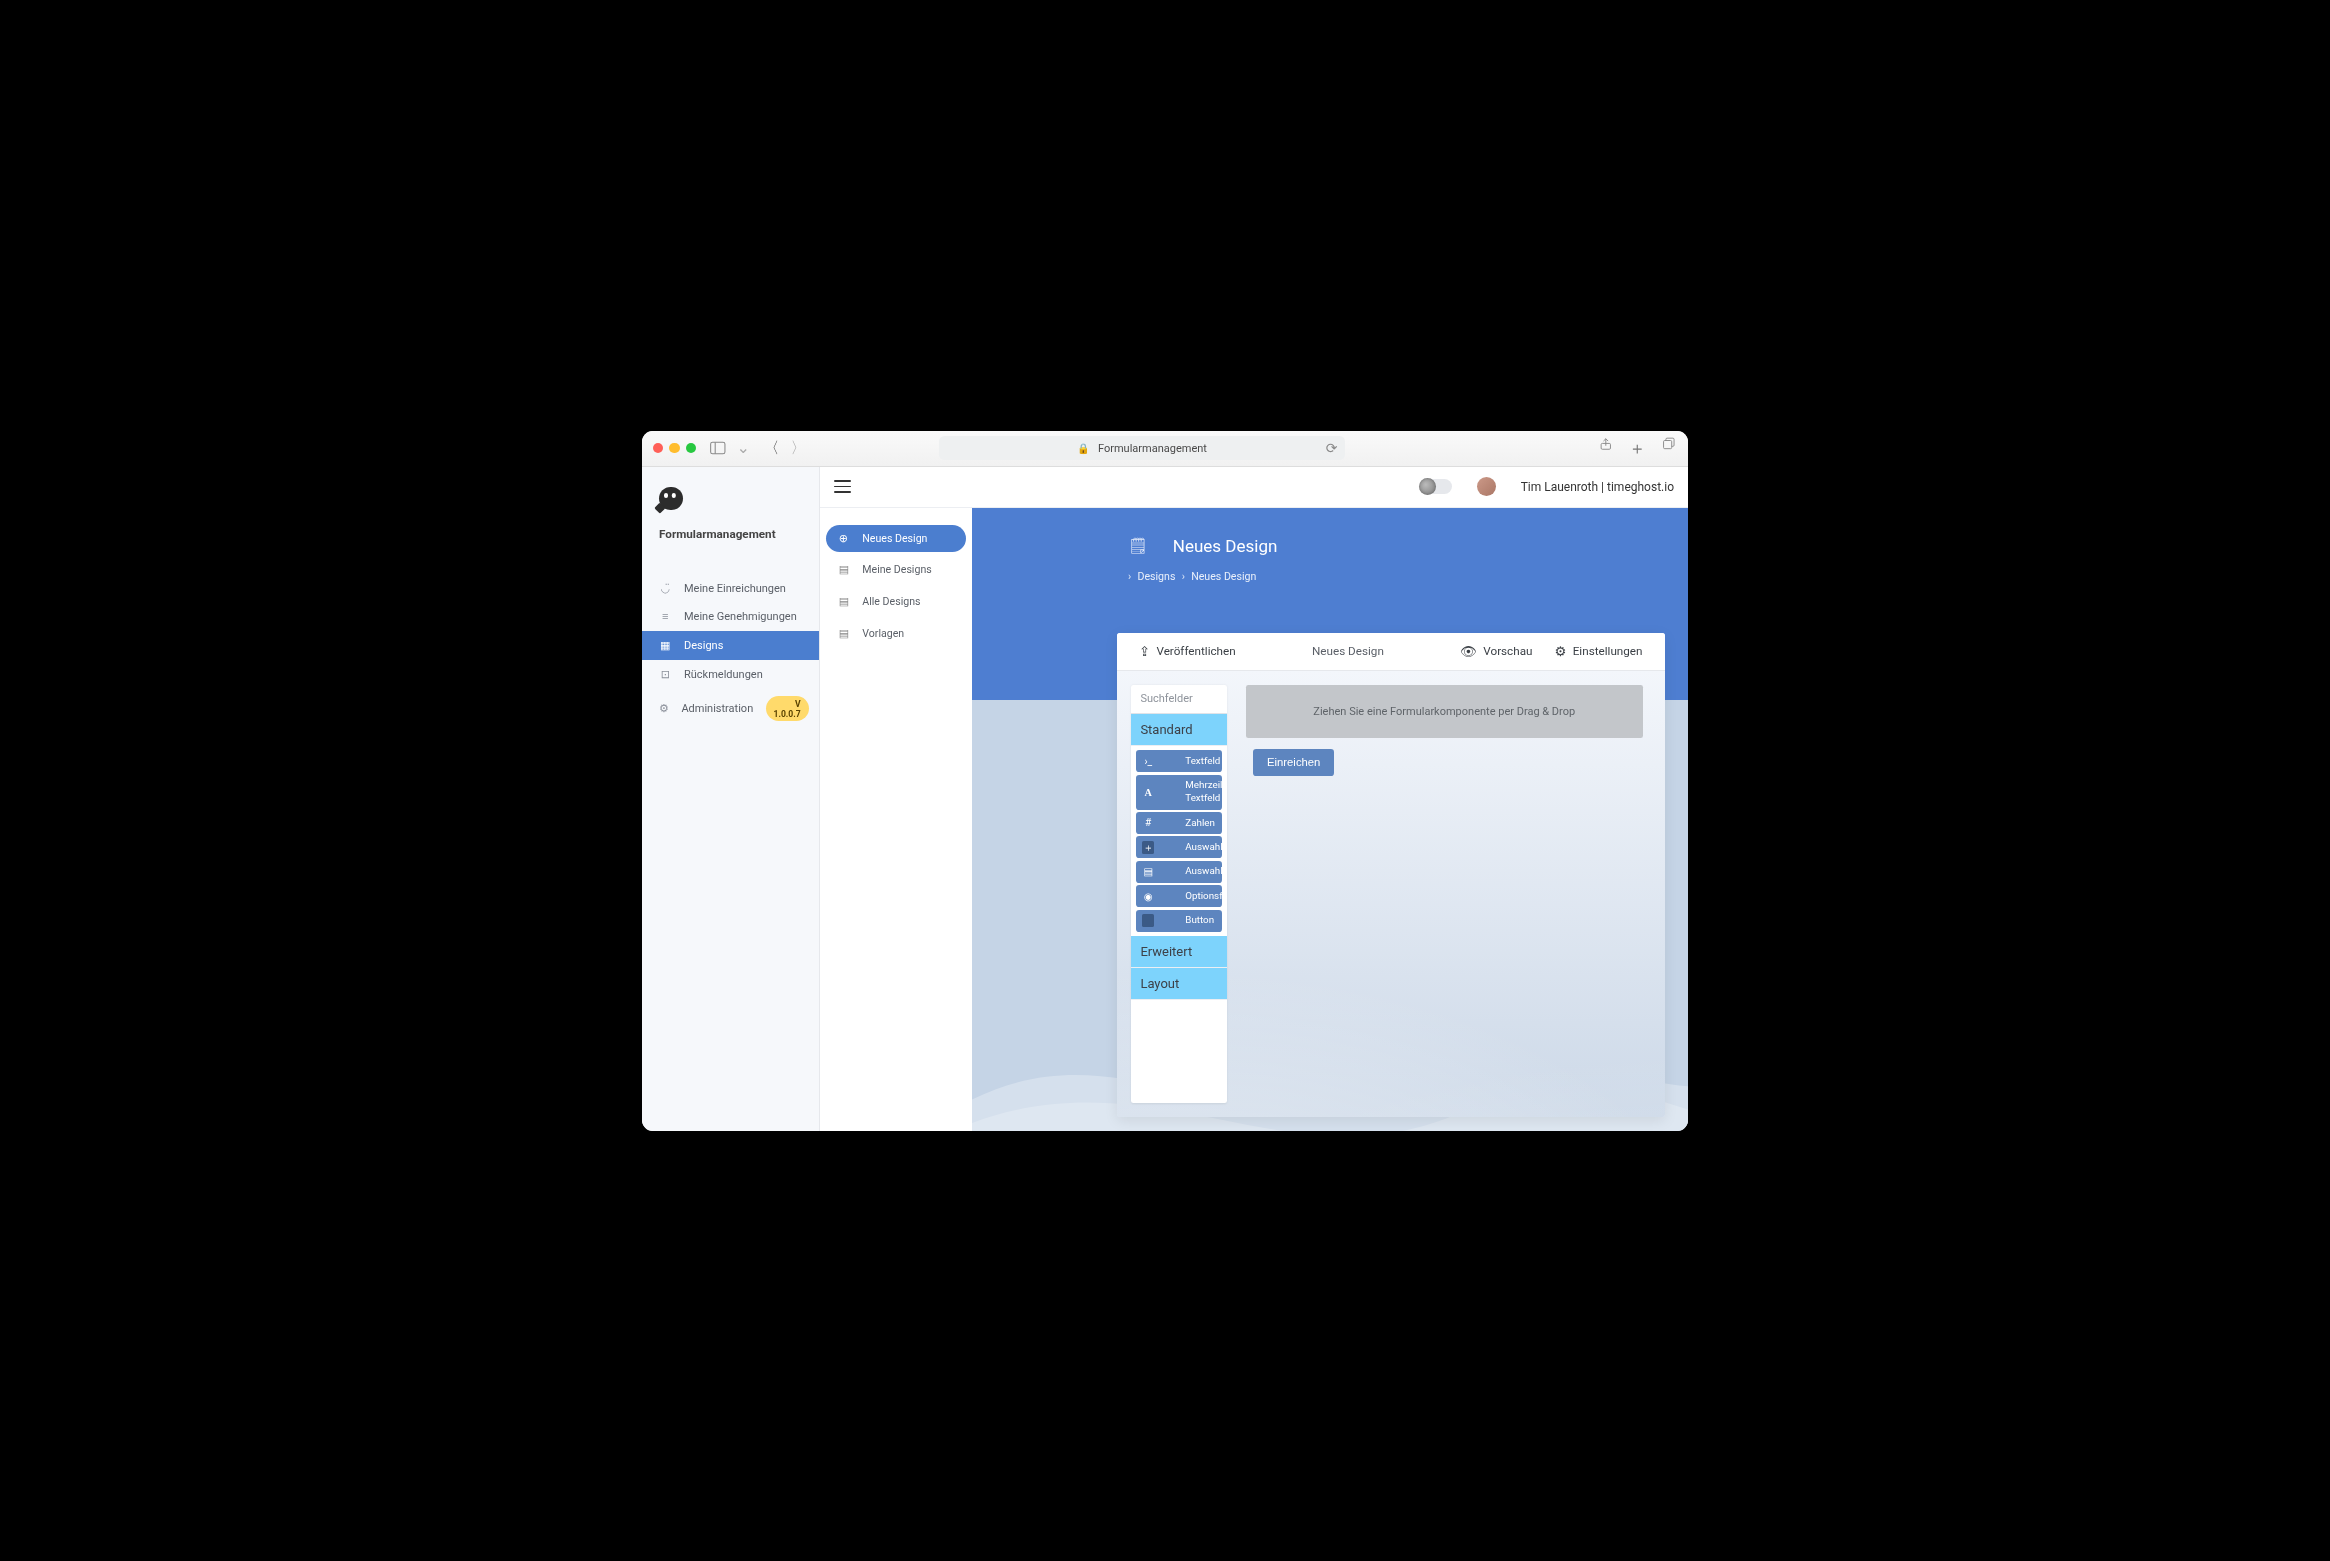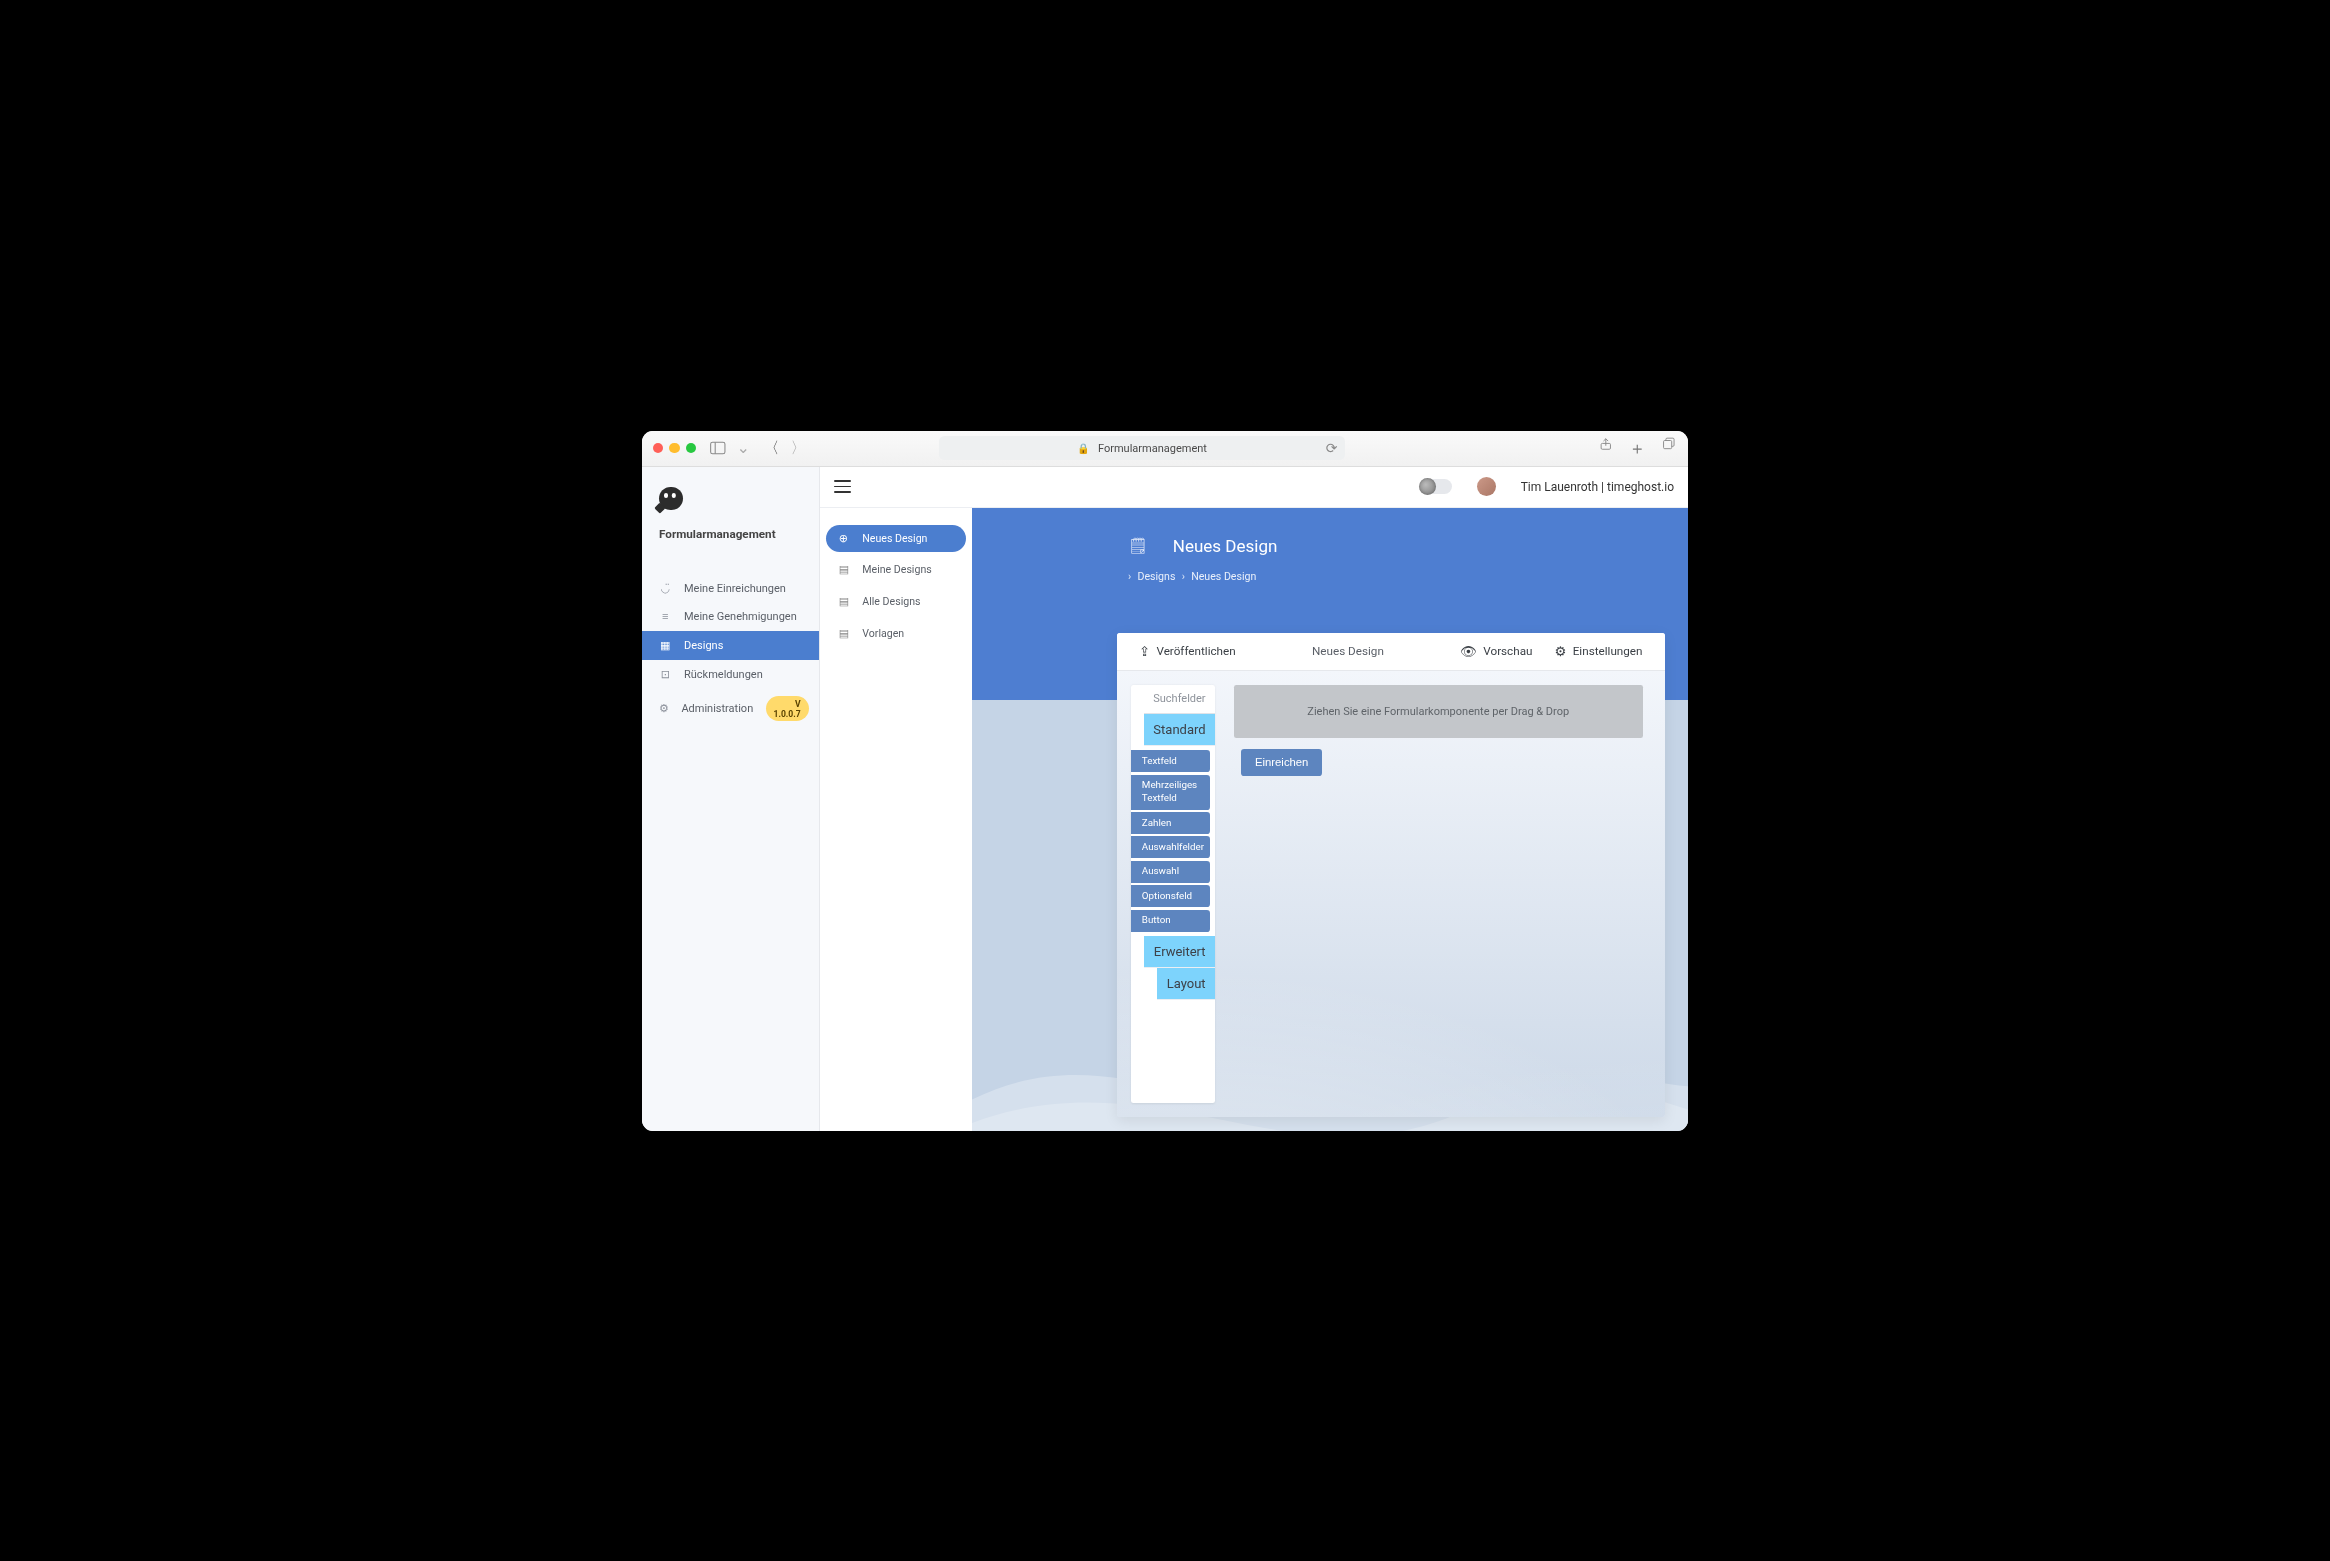--- a/index.html
+++ b/index.html
@@ -169,23 +169,23 @@
   .cardbody{
     flex:1;display:flex;gap:11px;padding:14px;
     background:
       radial-gradient(ellipse 938px 547px at 10% 140%, rgba(255,255,255,.6), transparent 60%),
       radial-gradient(ellipse 1251px 704px at 110% 180%, rgba(255,255,255,.55), transparent 60%),
       linear-gradient(#f3f6fb,#cdd9e8);
   }
 
   
   .palette{
-    width:84px;background:#fff;border-radius:2.3px;
+    width:96px;background:#fff;border-radius:2.3px;
     box-shadow:0 0.8px 2.3px rgba(0,0,0,.08);display:flex;flex-direction:column;
-    overflow:hidden;flex:none;align-items:flex-end;
+    overflow:hidden;flex:none;
   }
   .pal-search{
     padding:7.8px 9.4px;color:#8e939b;font-size:11px;border-bottom:1.6px solid #e0e3e8;
   }
   .pal-section{
     padding:7.8px 9.4px;font-size:13px;color:#3d4148;border-bottom:0.8px solid #eceef2;
     cursor:pointer;background:#7dd3fc;
   }
   .pal-items{display:flex;flex-direction:column;gap:2.3px;padding:4.7px;background:#fff;}
   .chip{

